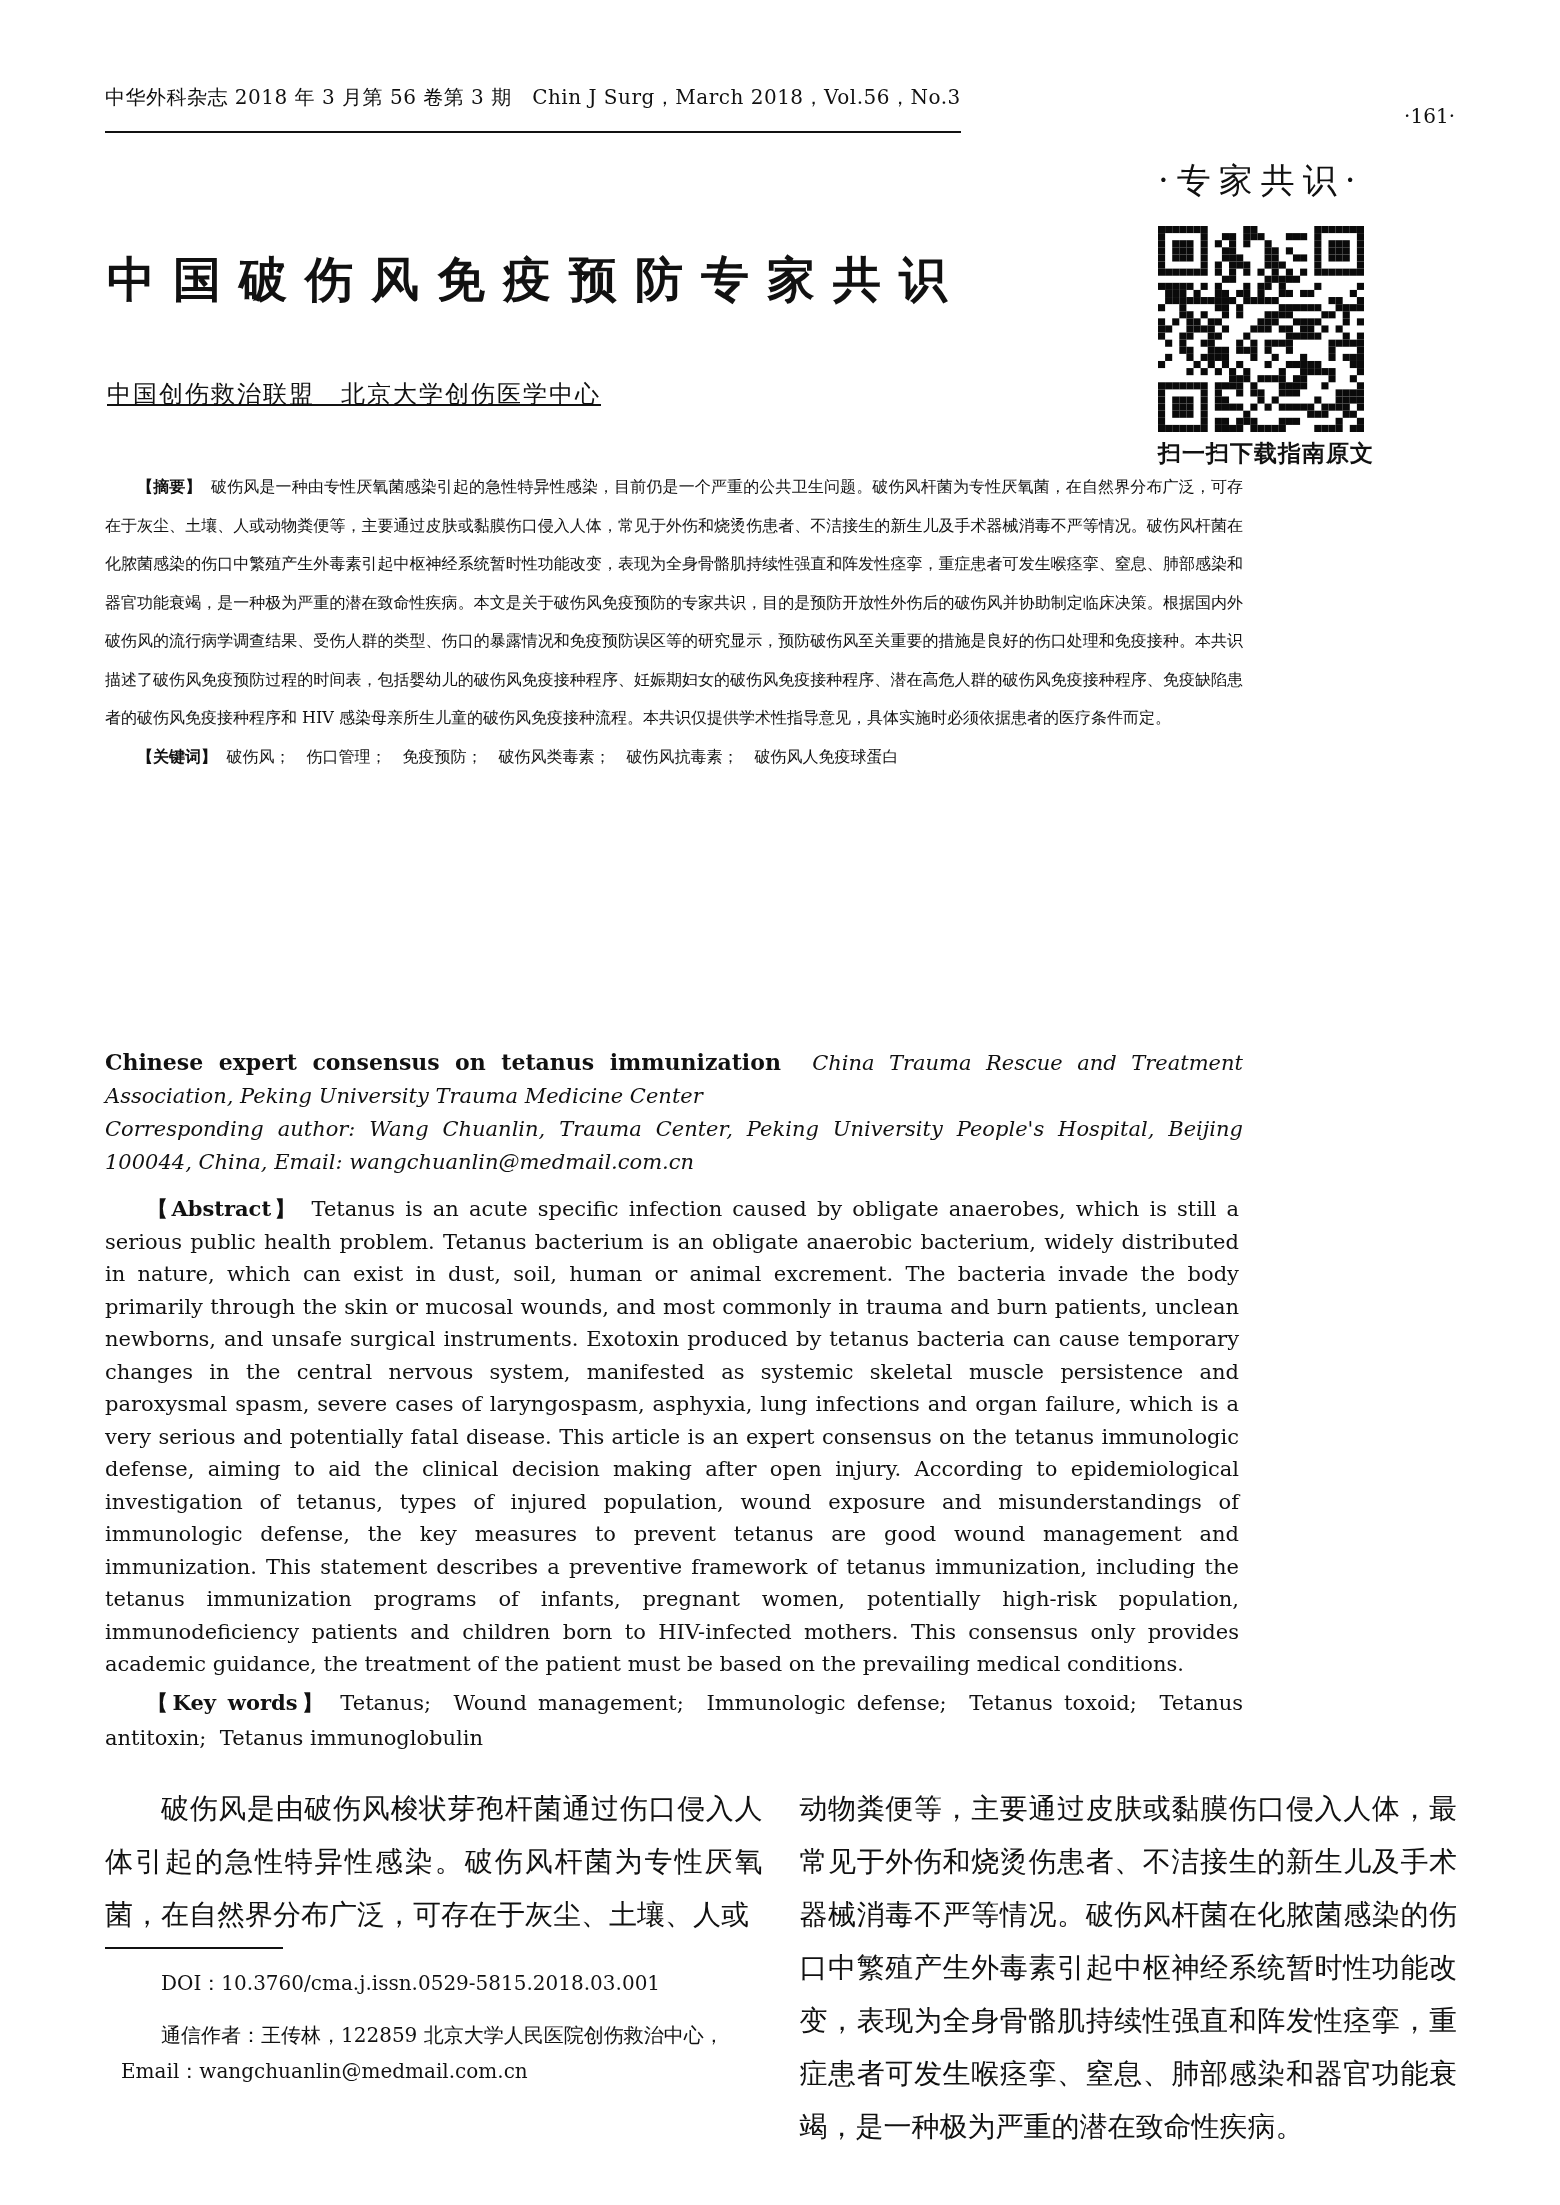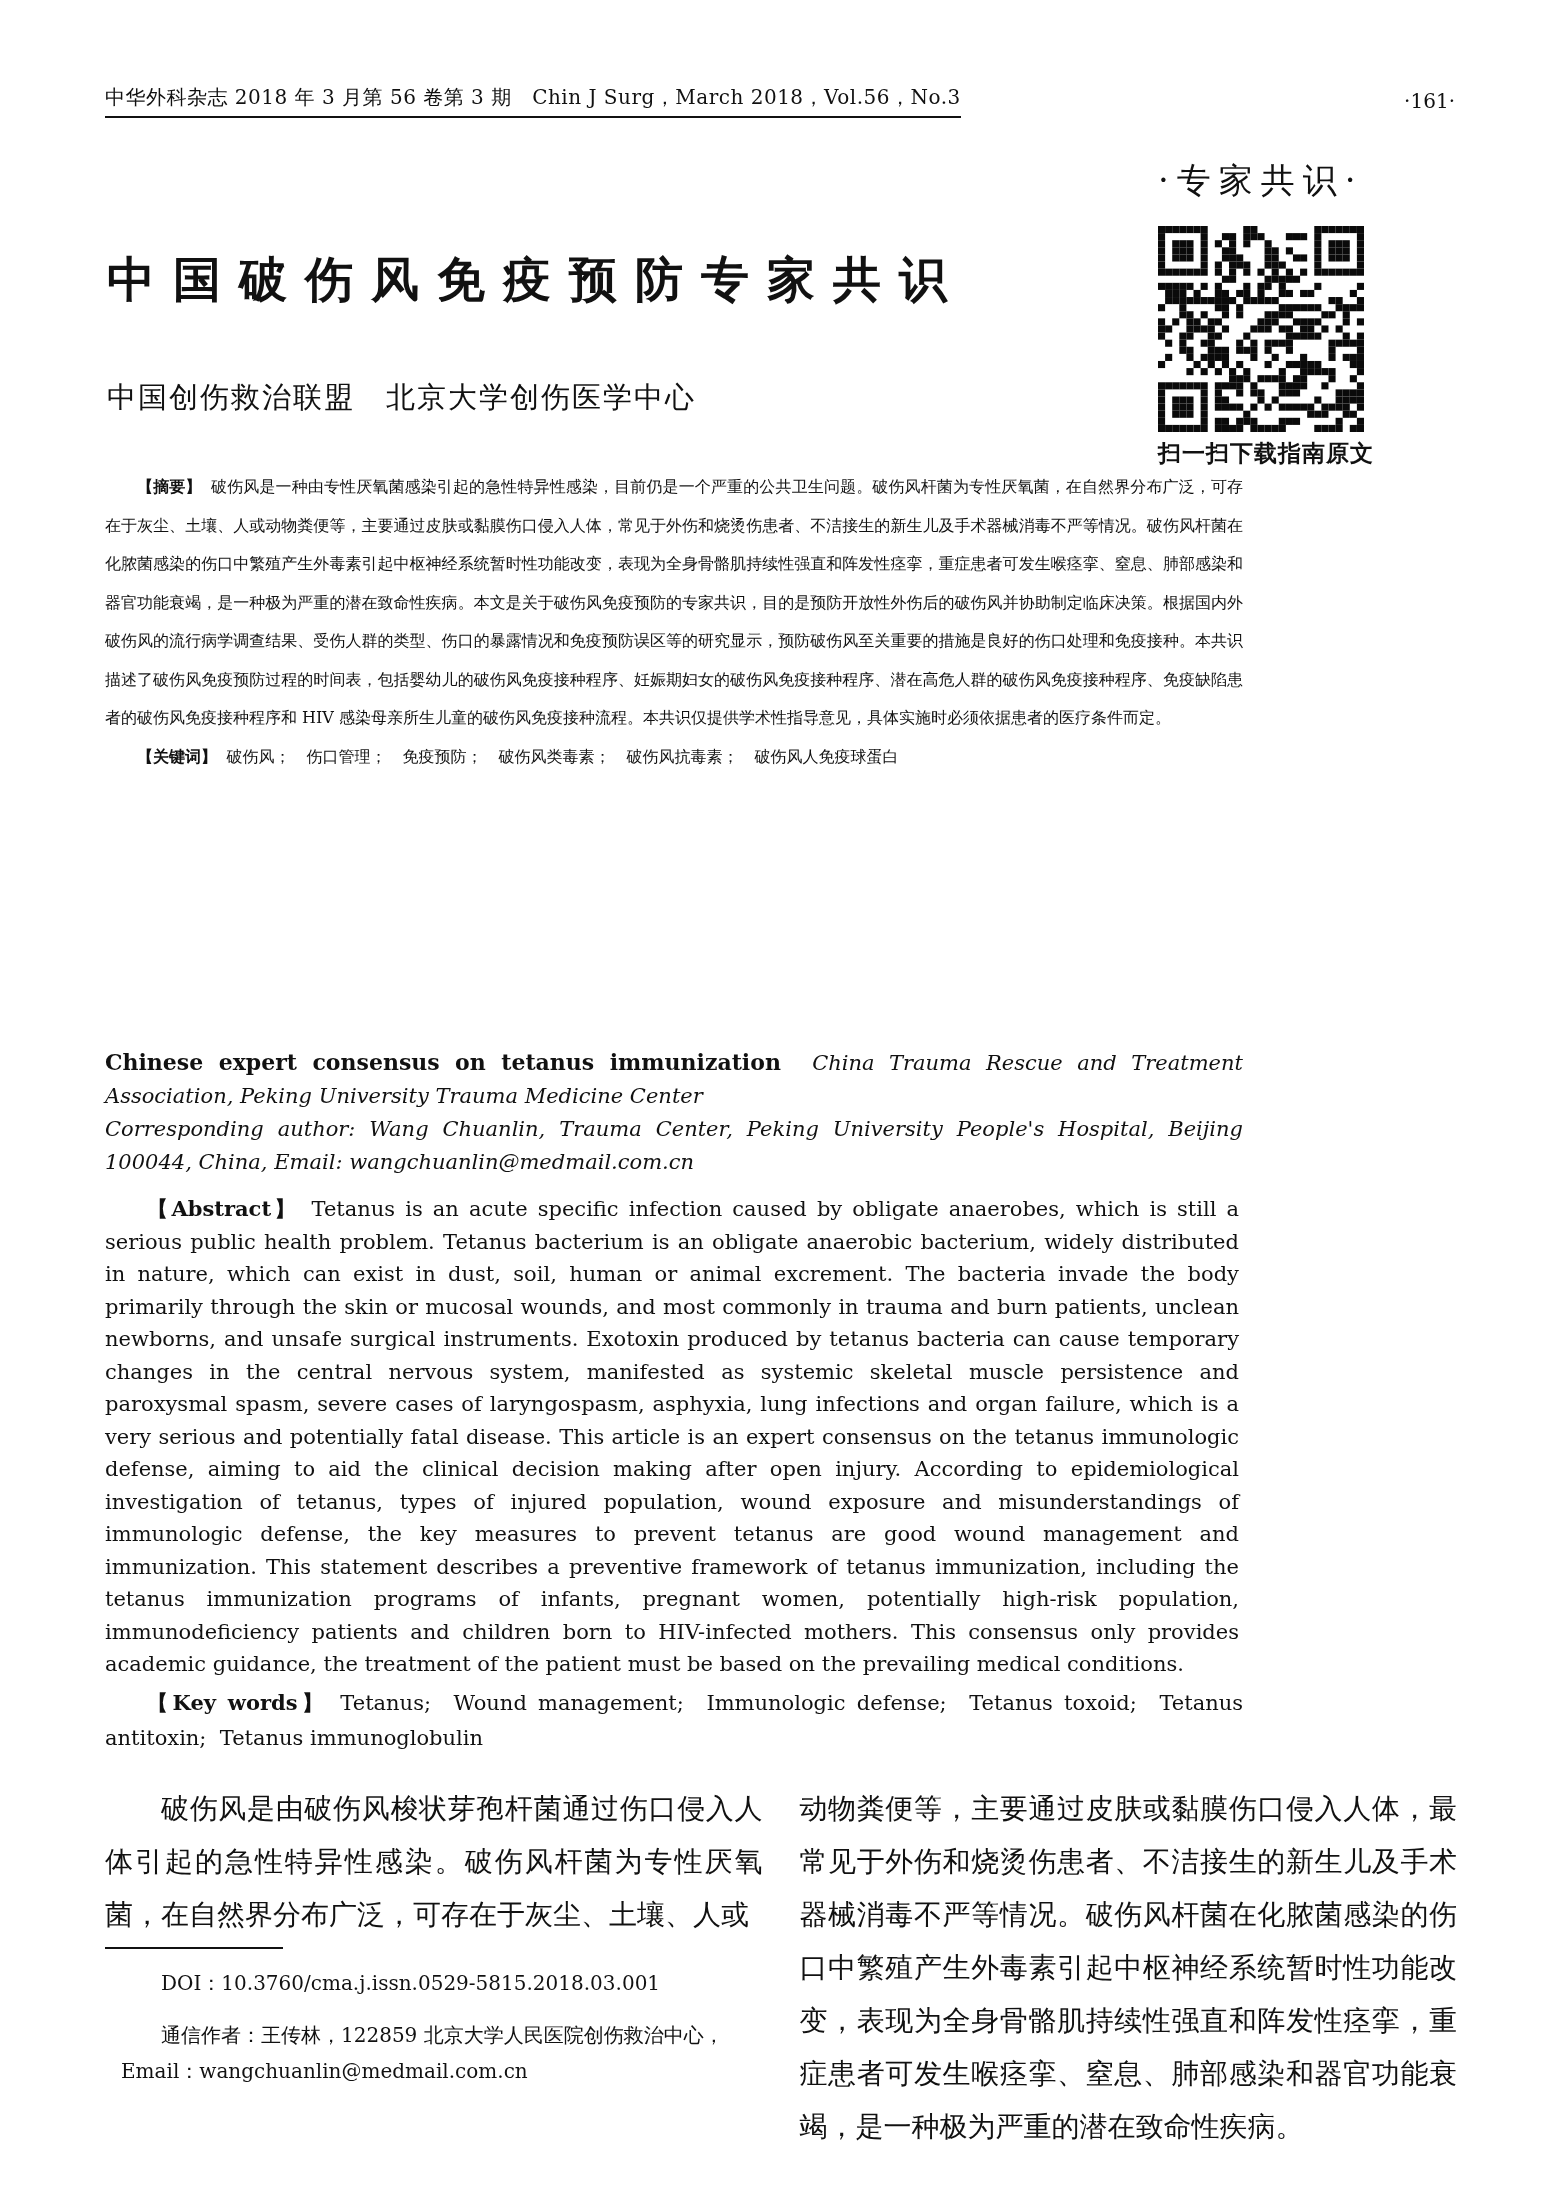--- a/index.html
+++ b/index.html
@@ -13,21 +13,21 @@
     margin:0 auto;
   }
   
   .header{
     position:absolute;top:84px;left:105px;width:1350px;
     display:flex;justify-content:space-between;align-items:flex-end;
     font-size:20px;
   }
   .journal-info{
     border-bottom:2px solid #111;
-    padding-bottom:5px;
+    padding-bottom:20px;
     letter-spacing:0.5px;
   }
   .page-number{font-size:20px;padding-bottom:5px;}
   
   .expert-block{
     position:absolute;top:158px;left:1158px;width:300px;
     text-align:left;
   }
   .section-label{
     font-size:34px;
@@ -43,21 +43,21 @@
     margin-top:2px;white-space:nowrap;
   }
   
   .article-title{
     position:absolute;top:248px;left:107px;
     font-size:48px;font-weight:bold;letter-spacing:18px;
     white-space:nowrap;
   }
   .article-authors{
     position:absolute;top:378px;left:107px;
-    font-size:29px;letter-spacing:2px;
+    font-size:24px;letter-spacing:2px;text-decoration:underline;
   }
   
   .abstract-block{
     position:absolute;top:468px;left:105px;width:1138px;
     font-size:16px;line-height:38.5px;
     text-align:justify;
   }
   .abstract-block p{margin:0;text-indent:2em;}
   .lbl{font-weight:bold;margin-right:0.6em;}
   

